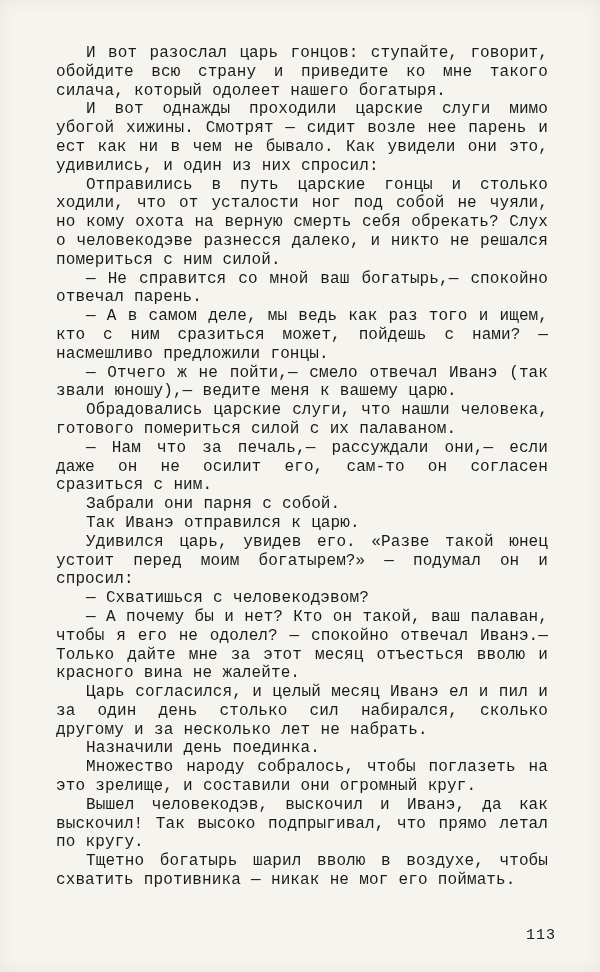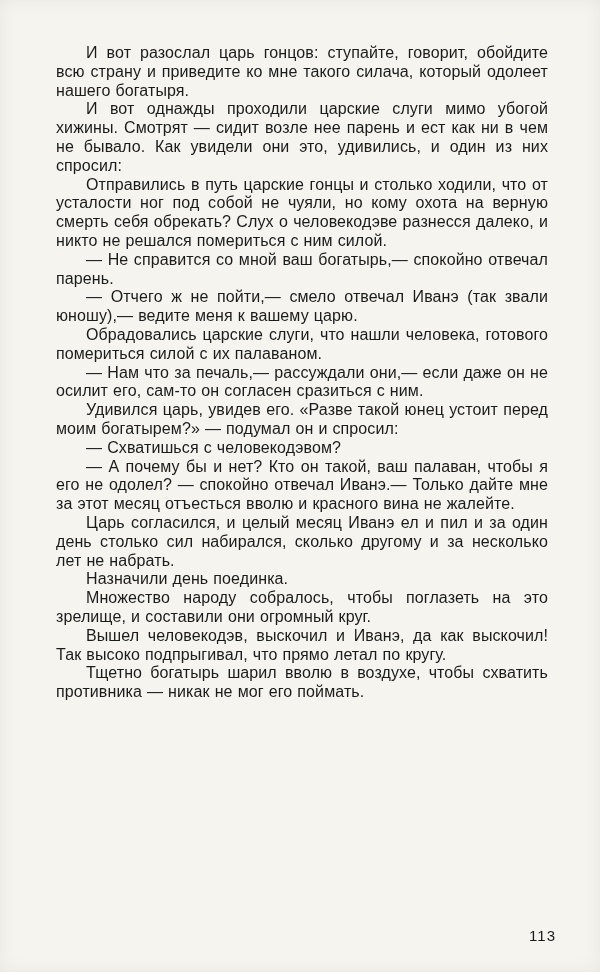--- a/index.html
+++ b/index.html
@@ -7,21 +7,21 @@
     padding: 0;
     background: #dcdcd8;
   }
   .page {
     position: relative;
     width: 600px;
     height: 972px;
     margin: 0 auto;
     background: #f5f4ef;
     overflow: hidden;
-    font-family: Liberation Sans, sans-serif;
+    font-family: Liberation Mono, monospace;
     color: #1b1b1b;
     box-shadow: inset 0 0 18px rgba(0,0,0,0.06);
   }
   .text-block {
     position: absolute;
     top: 44px;
     left: 56px;
     width: 492px;
   }
   .text-block p {
@@ -44,23 +44,26 @@
 </style>
 </head>
 <body>
 
 <div class="page">
   <div class="text-block">
     <p>И вот разослал царь гонцов: ступайте, говорит, обойдите всю страну и приведите ко мне такого силача, который одолеет нашего богатыря.</p>
     <p>И вот однажды проходили царские слуги мимо убогой хижины. Смотрят — сидит возле нее парень и ест как ни в чем не бывало. Как увидели они это, удивились, и один из них спросил:</p>
     <p>Отправились в путь царские гонцы и столько ходили, что от усталости ног под собой не чуяли, но кому охота на верную смерть себя обрекать? Слух о человекодэве разнесся далеко, и никто не решался помериться с ним силой.</p>
     <p>— Не справится со мной ваш богатырь,— спокойно отвечал парень.</p>
+    <p>— А в самом деле, мы ведь как раз того и ищем, кто с ним сразиться может, пойдешь с нами? — насмешливо предложили гонцы.</p>
     <p>— Отчего ж не пойти,— смело отвечал Иванэ (так звали юношу),— ведите меня к вашему царю.</p>
     <p>Обрадовались царские слуги, что нашли человека, готового помериться силой с их палаваном.</p>
     <p>— Нам что за печаль,— рассуждали они,— если даже он не осилит его, сам-то он согласен сразиться с ним.</p>
+    <p>Забрали они парня с собой.</p>
+    <p>Так Иванэ отправился к царю.</p>
     <p>Удивился царь, увидев его. «Разве такой юнец устоит перед моим богатырем?» — подумал он и спросил:</p>
     <p>— Схватишься с человекодэвом?</p>
     <p>— А почему бы и нет? Кто он такой, ваш палаван, чтобы я его не одолел? — спокойно отвечал Иванэ.— Только дайте мне за этот месяц отъесться вволю и красного вина не жалейте.</p>
     <p>Царь согласился, и целый месяц Иванэ ел и пил и за один день столько сил набирался, сколько другому и за несколько лет не набрать.</p>
     <p>Назначили день поединка.</p>
     <p>Множество народу собралось, чтобы поглазеть на это зрелище, и составили они огромный круг.</p>
     <p>Вышел человекодэв, выскочил и Иванэ, да как выскочил! Так высоко подпрыгивал, что прямо летал по кругу.</p>
     <p>Тщетно богатырь шарил вволю в воздухе, чтобы схватить противника — никак не мог его поймать.</p>
   </div>
   <div class="page-number">113</div>

